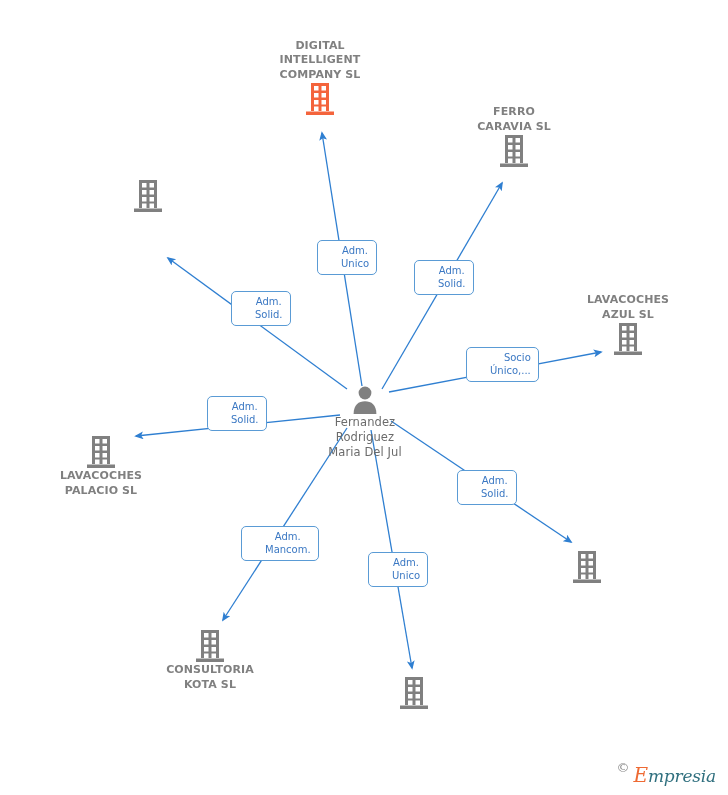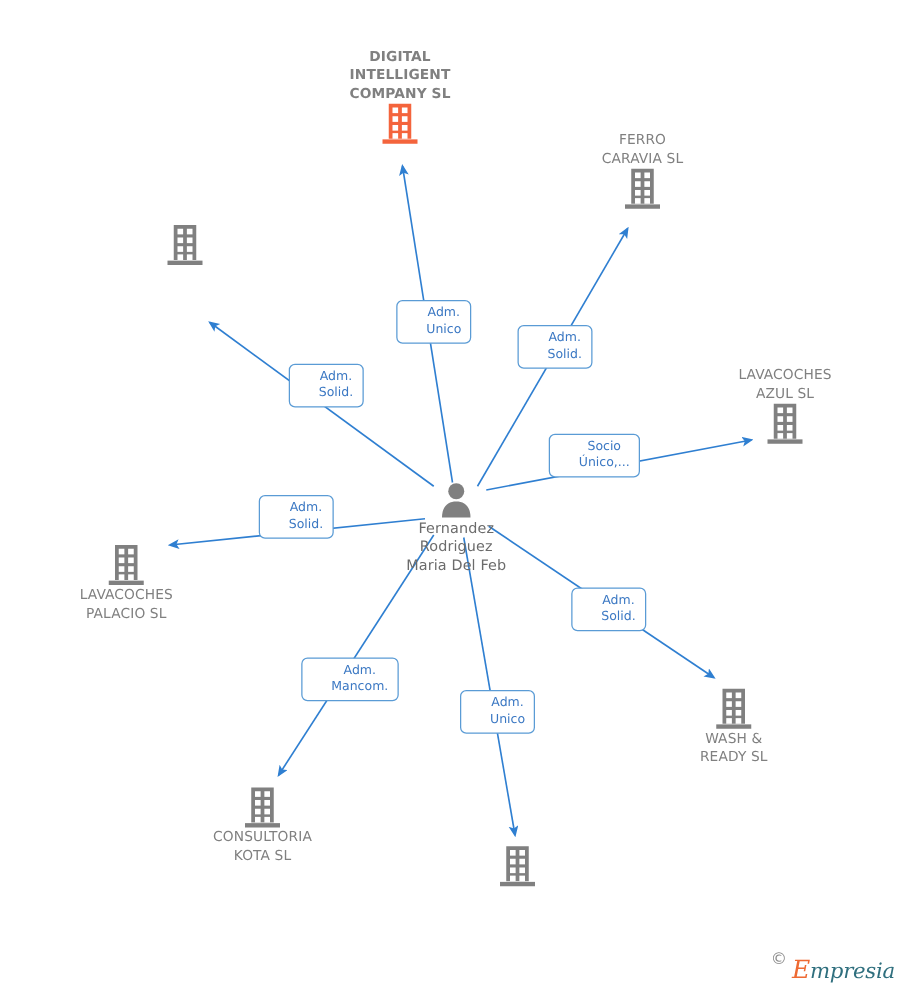--- a/index.html
+++ b/index.html
@@ -35,20 +35,21 @@
   }
   .node .label {
     font-size: 11px;
     line-height: 14.5px;
     color: #808080;
     letter-spacing: 0.1px;
     white-space: pre-line;
   }
   .node.company .label {
     color: #808080;
+    font-weight: bold;
   }
   .node.highlight .label {
     color: #808080;
     font-weight: bold;
     font-size: 11px;
   }
   .node .icon-wrap {
     display: block;
     line-height: 0;
   }
@@ -235,39 +236,37 @@
             <rect x="9" y="4" width="4.5" height="4.5" fill="#ffffff"></rect>
             <rect x="16.5" y="4" width="4.5" height="4.5" fill="#ffffff"></rect>
             <rect x="9" y="11" width="4.5" height="4.5" fill="#ffffff"></rect>
             <rect x="16.5" y="11" width="4.5" height="4.5" fill="#ffffff"></rect>
             <rect x="9" y="18" width="4.5" height="4.5" fill="#ffffff"></rect>
             <rect x="16.5" y="18" width="4.5" height="4.5" fill="#ffffff"></rect>
             <rect x="9" y="24.5" width="4.5" height="4.5" fill="#ffffff"></rect>
             <rect x="16.5" y="24.5" width="4.5" height="4.5" fill="#ffffff"></rect>
             <rect x="1" y="29.5" width="28" height="3.5" fill="#808080"></rect>
           </svg></span>
-        <div class="label">WASH &amp;
-READY SL</div>
       </div>
       <div class="node person" style="top: 385px; left: 365px;">
         <span class="icon-wrap"><svg width="30" height="30" viewBox="0 0 30 30" aria-hidden="true">
             <circle cx="15" cy="8" r="6.4" fill="#808080"></circle>
             <path d="M3.6,29 C3.6,19.8 8.6,16.2 15,16.2 C21.4,16.2 26.4,19.8 26.4,29 Z" fill="#808080"></path>
           </svg></span>
         <div class="label">Fernandez
 Rodriguez
-Maria Del Feb</div>
+Maria Del Jul</div>
       </div>
     </div>
   <div id="labels-layer">
       <div class="edge-label" style="left: 317px; top: 240px; border-color: rgb(90, 155, 213); color: rgb(59, 120, 195);">Adm.
 Unico</div>
       <div class="edge-label" style="left: 414px; top: 260px; border-color: rgb(90, 155, 213); color: rgb(59, 120, 195);">Adm.
 Solid.</div>
-      <div class="edge-label" style="left: 439px; top: 347px; border-color: rgb(90, 155, 213); color: rgb(59, 120, 195);">Socio
+      <div class="edge-label" style="left: 466px; top: 347px; border-color: rgb(90, 155, 213); color: rgb(59, 120, 195); text-align: right;">Socio
 Único,...</div>
       <div class="edge-label" style="left: 231px; top: 291px; border-color: rgb(90, 155, 213); color: rgb(59, 120, 195);">Adm.
 Solid.</div>
       <div class="edge-label" style="left: 207px; top: 396px; border-color: rgb(90, 155, 213); color: rgb(59, 120, 195);">Adm.
 Solid.</div>
       <div class="edge-label" style="left: 241px; top: 526px; border-color: rgb(90, 155, 213); color: rgb(59, 120, 195);">Adm.
 Mancom.</div>
       <div class="edge-label" style="left: 368px; top: 552px; border-color: rgb(90, 155, 213); color: rgb(59, 120, 195);">Adm.
 Unico</div>
       <div class="edge-label" style="left: 457px; top: 470px; border-color: rgb(90, 155, 213); color: rgb(59, 120, 195);">Adm.

